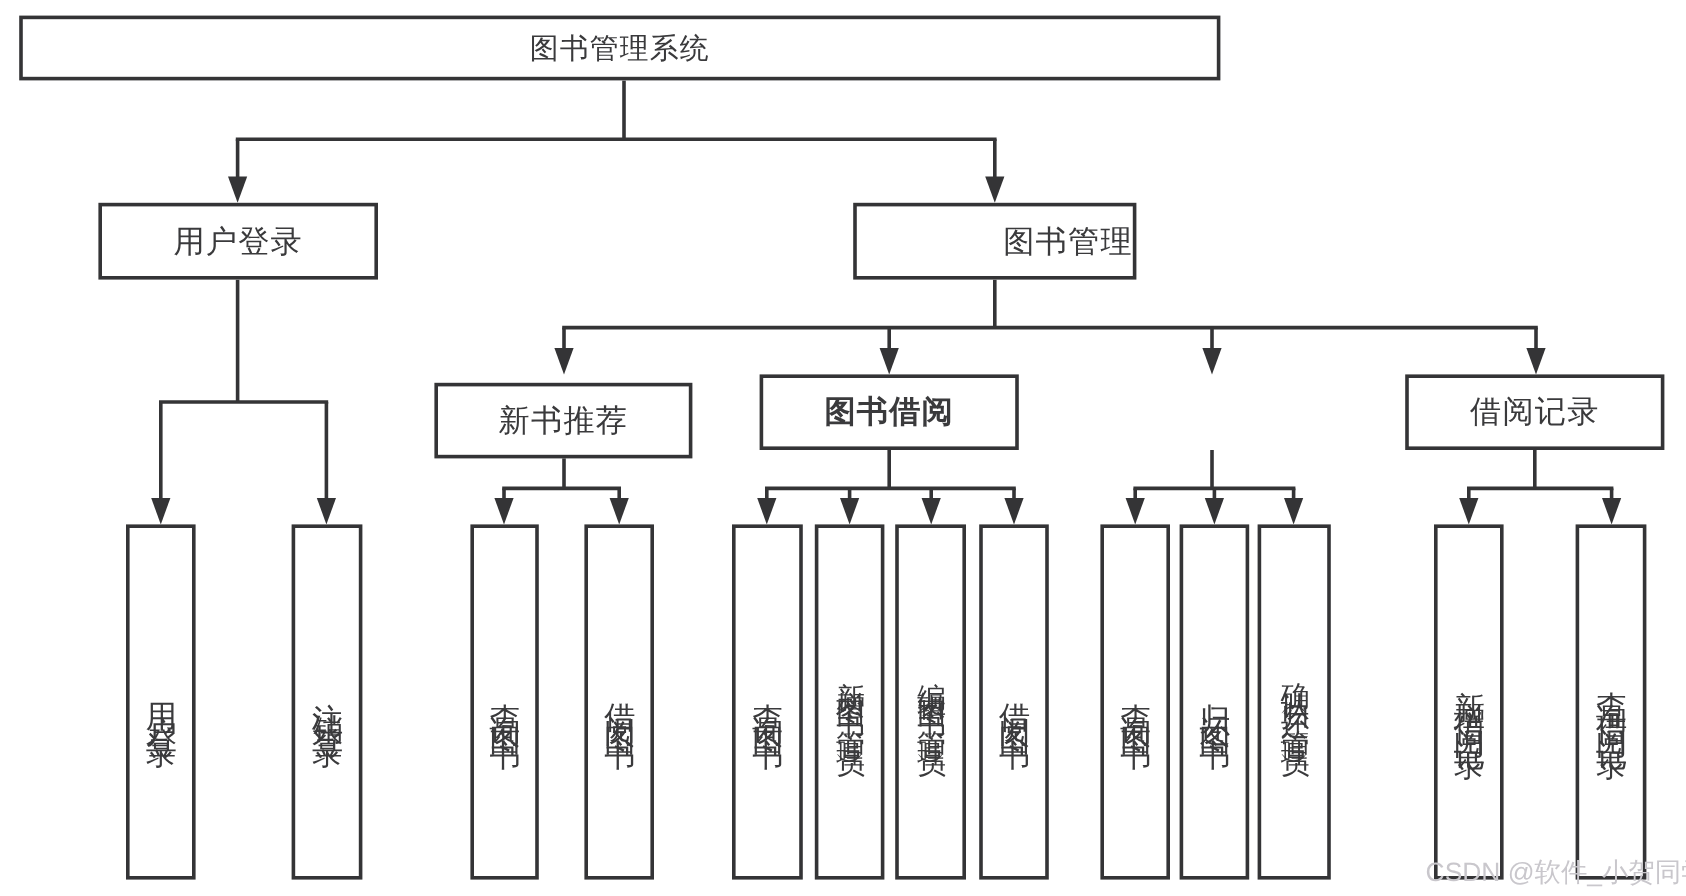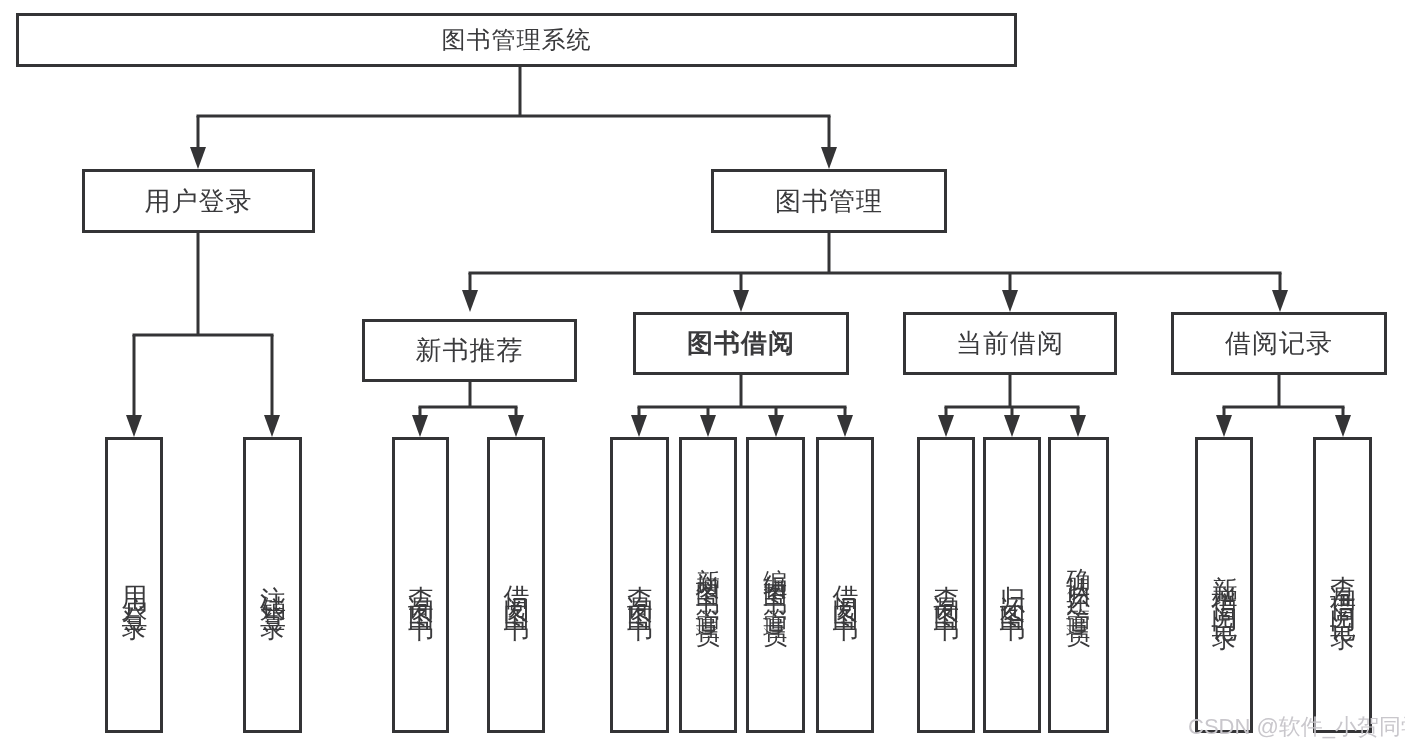--- a/index.html
+++ b/index.html
@@ -131,33 +131,30 @@
     </g>
   </svg>
 
   <div class="hbox root" style="left:16px;top:13px;width:1001px;height:54px;">
     <span>图书管理系统</span>
   </div>
 
   <div class="hbox" style="left:82px;top:169px;width:233px;height:64px;">
     <span>用户登录</span>
   </div>
-  <div class="hbox" style="left:711px;top:169px;width:236px;height:64px;">
+  <div class="hbox" style="left:711px;top:169px;width:236px;height:64px;justify-content:flex-end;">
     <span>图书管理</span>
   </div>
 
   <div class="hbox" style="left:362px;top:319px;width:215px;height:63px;">
     <span>新书推荐</span>
   </div>
   <div class="hbox" style="left:633px;top:312px;width:216px;height:63px;font-weight:bold;">
     <span>图书借阅</span>
   </div>
-  <div class="hbox" style="left:903px;top:312px;width:214px;height:63px;">
-    <span>当前借阅</span>
-  </div>
   <div class="hbox" style="left:1171px;top:312px;width:216px;height:63px;">
     <span>借阅记录</span>
   </div>
 
   <div class="vbox" style="left:105px;top:437px;width:58px;height:296px;">
     <span class="vtext">用户登录</span>
   </div>
   <div class="vbox" style="left:243px;top:437px;width:59px;height:296px;">
     <span class="vtext">注销登录</span>
   </div>

